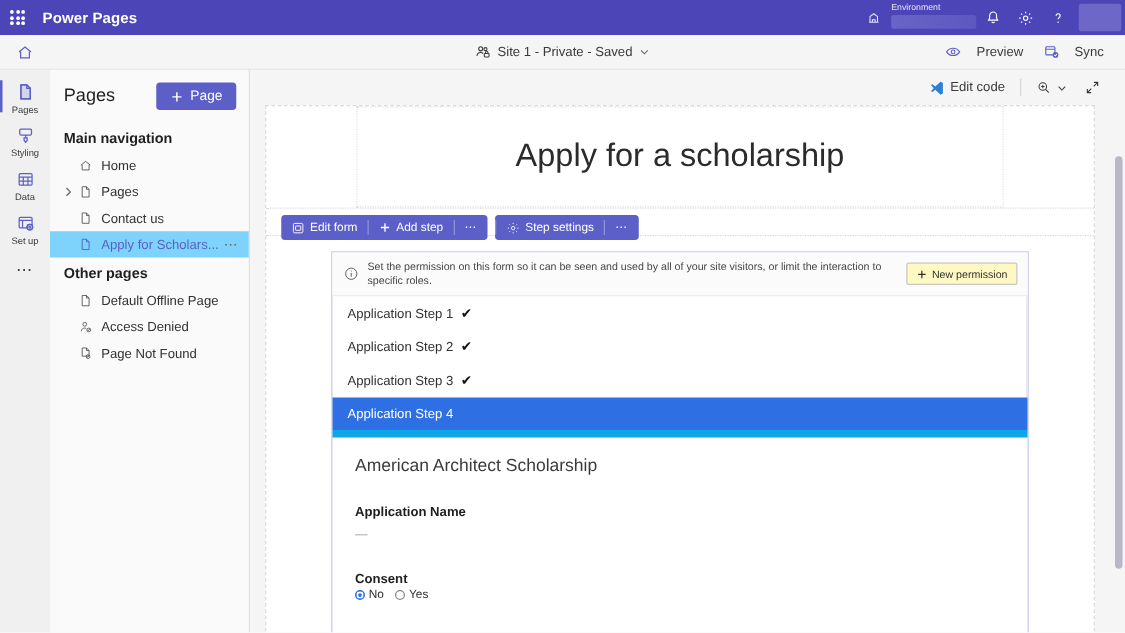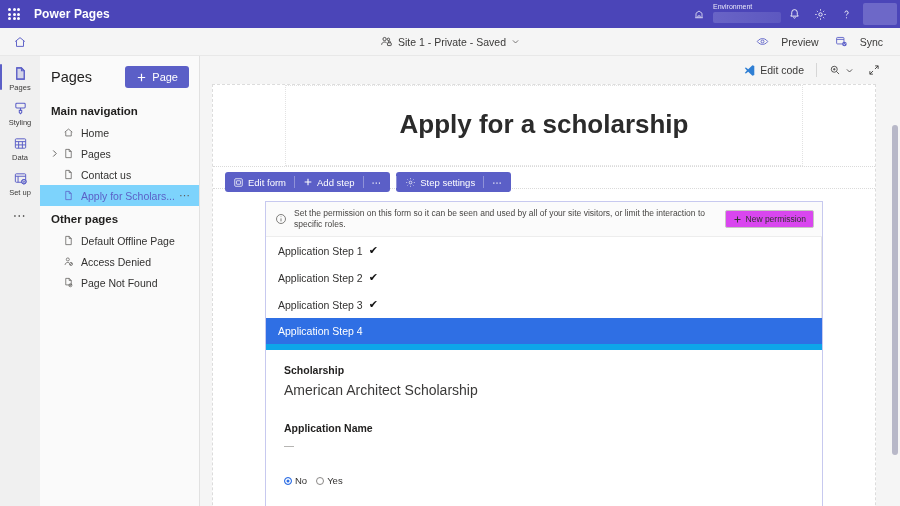--- a/index.html
+++ b/index.html
@@ -106,21 +106,21 @@
   .ct-div { width:1px; height:14px; background:#d6d6d6; margin:0 4px; }
 
   
   .sheet {
     position:absolute; top:28px; left:12px; width:664px; background:#fff;
     border:1px dashed #dcdcdc;
   }
   .sec { border-bottom:1px dotted #dadada; position:relative; }
   .sec-inner { border:1px dotted #e2e2e2; margin:0 72px; }
   .hero-title {
-    text-align:center; font-size:26px; color:#2b2b2b; font-weight:700;
+    text-align:center; font-size:26px; color:#2b2b2b; font-weight:400;
     padding:23px 0 25px; font-family:"Liberation Sans", sans-serif;
   }
   .gap-sec { height:22px; border-bottom:1px dotted #dadada; }
 
   
   .form-sec { padding:12px 52px 20px; position:relative; }
   .form-card { border:1px solid #c7c9ef; background:#fff; position:relative; }
 
   
   .edtool-row { position:absolute; top:-17px; left:12px; display:flex; gap:6px; z-index:6; }
@@ -132,21 +132,21 @@
   .dots { letter-spacing:1.2px; font-size:10px; }
 
   
   .perm-bar {
     display:flex; align-items:center; gap:7px; background:#fbfbfb;
     border-bottom:1px solid #ededed; padding:6px 8px 6px 9px;
   }
   .perm-ico { color:#605e5c; display:flex; align-items:center; }
   .perm-txt { font-size:8.5px; color:#484644; flex:1; line-height:11px; }
   .new-perm {
-    display:flex; align-items:center; gap:4px; border:1px solid #c8c6c4; background:#d946ef;
+    display:flex; align-items:center; gap:4px; border:1px solid #c8c6c4; background:#fef9c3;
     border-radius:2px; font-size:8.5px; color:#323130; padding:3px 7px; cursor:pointer;
     white-space:nowrap; font-family:"Liberation Sans", sans-serif;
   }
 
   
   .steps { display:flex; border-bottom:6px solid #0ea5e9;flex-direction:column; }
   .step-tab {
     display:flex; align-items:center; gap:6px; padding:7px 12px; font-size:10.5px;
     color:#323130; border-right:1px solid #e6e6e6; cursor:pointer; white-space:nowrap;
   }
@@ -561,34 +561,34 @@
               <span>Application Step 3</span>
               <span class="chk">✔</span>
             </div>
             <div class="step-tab active">
               <span>Application Step 4</span>
             </div>
           </div>
 
           <div class="form-body">
             <div class="fld">
-              <div class="fld-label">Scholarship</div>
               <div class="fld-value">American Architect Scholarship</div>
             </div>
 
             <div class="spacer-24"></div>
 
             <div class="fld">
               <div class="fld-label">Application Name</div>
               <div class="fld-dash">—</div>
             </div>
 
             <div class="spacer-24"></div>
 
             <div class="fld">
+              <div class="consent-label">Consent</div>
               <div class="radios">
                 <label class="radio">
                   <span class="rdot on"></span>
                   <span>No</span>
                 </label>
                 <label class="radio">
                   <span class="rdot"></span>
                   <span>Yes</span>
                 </label>
               </div>

